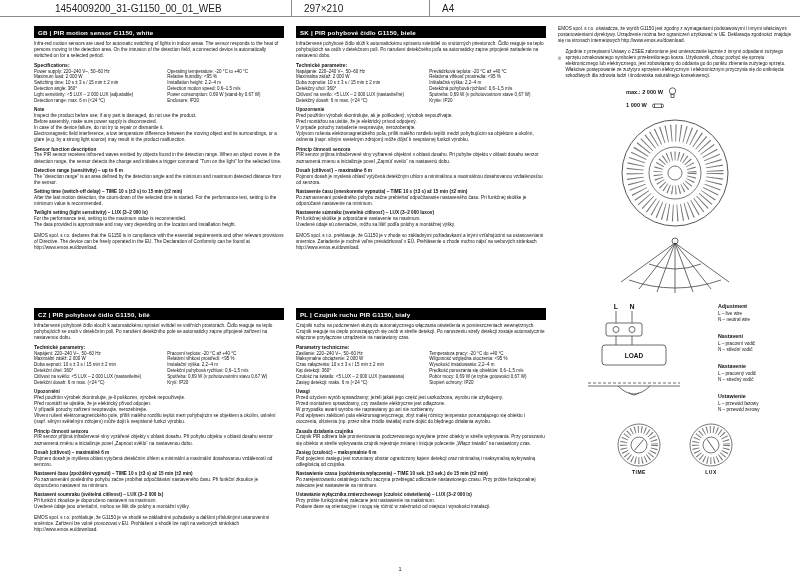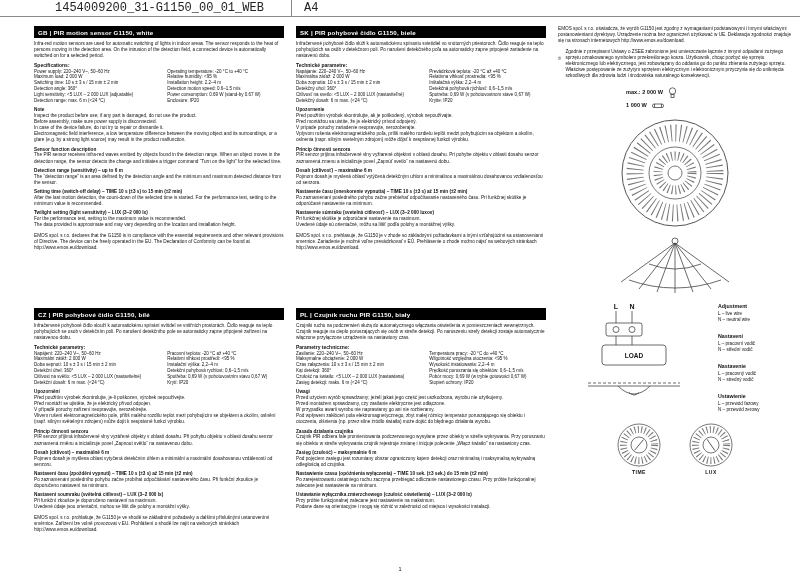--- a/index.html
+++ b/index.html
@@ -1,20 +1,20 @@
 <!DOCTYPE html>
 <html><head>
 <meta charset="utf-8">
 <style>
   html,body{margin:0;padding:0;background:#fff;}
   .page{position:relative;width:800px;height:581px;background:#fff;overflow:hidden;
         font-family:"Liberation Sans","DejaVu Sans",sans-serif;color:#111;}
   
   .dochdr{position:absolute;top:0;left:0;width:100%;height:17px;display:flex;align-items:center;
-          border-bottom:1px solid #8a8a8a;font-size:12px;color:#222;box-sizing:border-box;font-family:Liberation Mono, monospace;}
+          border-bottom:1px solid #8a8a8a;font-size:10px;color:#222;box-sizing:border-box;}
   .dochdr .seg{height:100%;display:flex;align-items:center;box-sizing:border-box;}
   .seg1{width:292px;padding-left:55px;border-right:1px solid #8a8a8a;}
   .seg2{width:138px;padding-left:12px;border-right:1px solid #8a8a8a;}
   .seg3{padding-left:12px;}
   
   .content{position:absolute;top:26px;left:34px;right:8px;display:flex;gap:12px;}
   .tcol{width:250px;flex:none;display:flex;flex-direction:column;}
   .lang-sec + .lang-sec{margin-top:8px;}
   .sec-first{min-height:274px;box-sizing:border-box;}
   .sec-hdr{background:#000;color:#fff;font-size:6.2px;font-weight:bold;padding:2.5px 4px;
@@ -44,20 +44,21 @@
   svg{display:block;}
   .ln{stroke:#444;stroke-width:.8;fill:none;}
 </style>
 </head>
 <body>
 
 <div class="page">
 
   <div class="dochdr">
     <div class="seg seg1">1454009200_31-G1150_00_01_WEB</div>
+    <div class="seg seg2">297×210</div>
     <div class="seg seg3">A4</div>
   </div>
 
   <div class="content">
 
     <div class="tcol">
 
       <section class="lang-sec sec-first">
         <div class="sec-hdr">GB | PIR motion sensor G1150, white</div>
         <p class="intro">Infra-red motion sensors are used for automatic switching of lights in indoor areas. The sensor responds to the heat of persons moving in the detection area. On the intrusion of the detection field, a connected device is automatically switched on for a selected period.</p>

